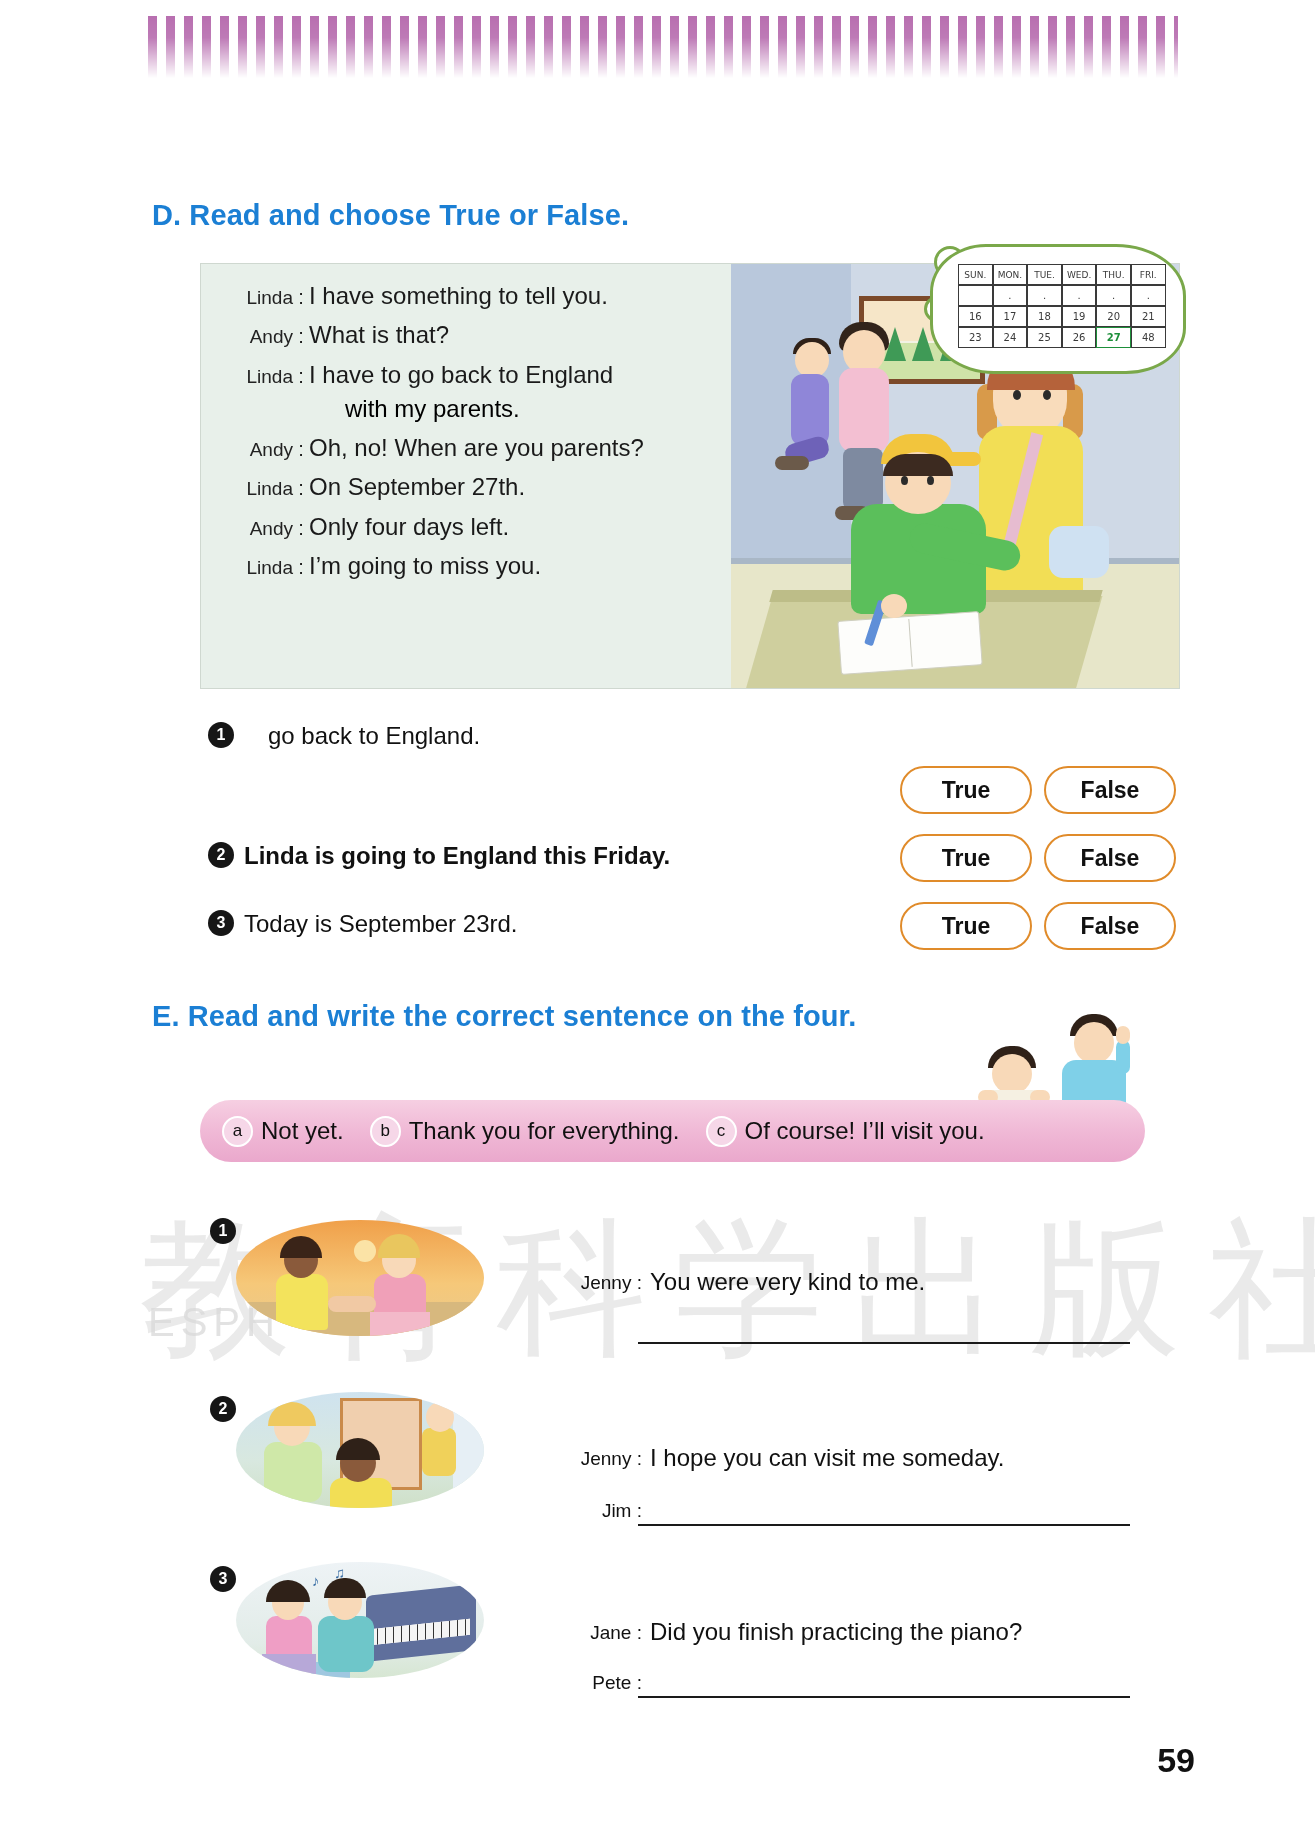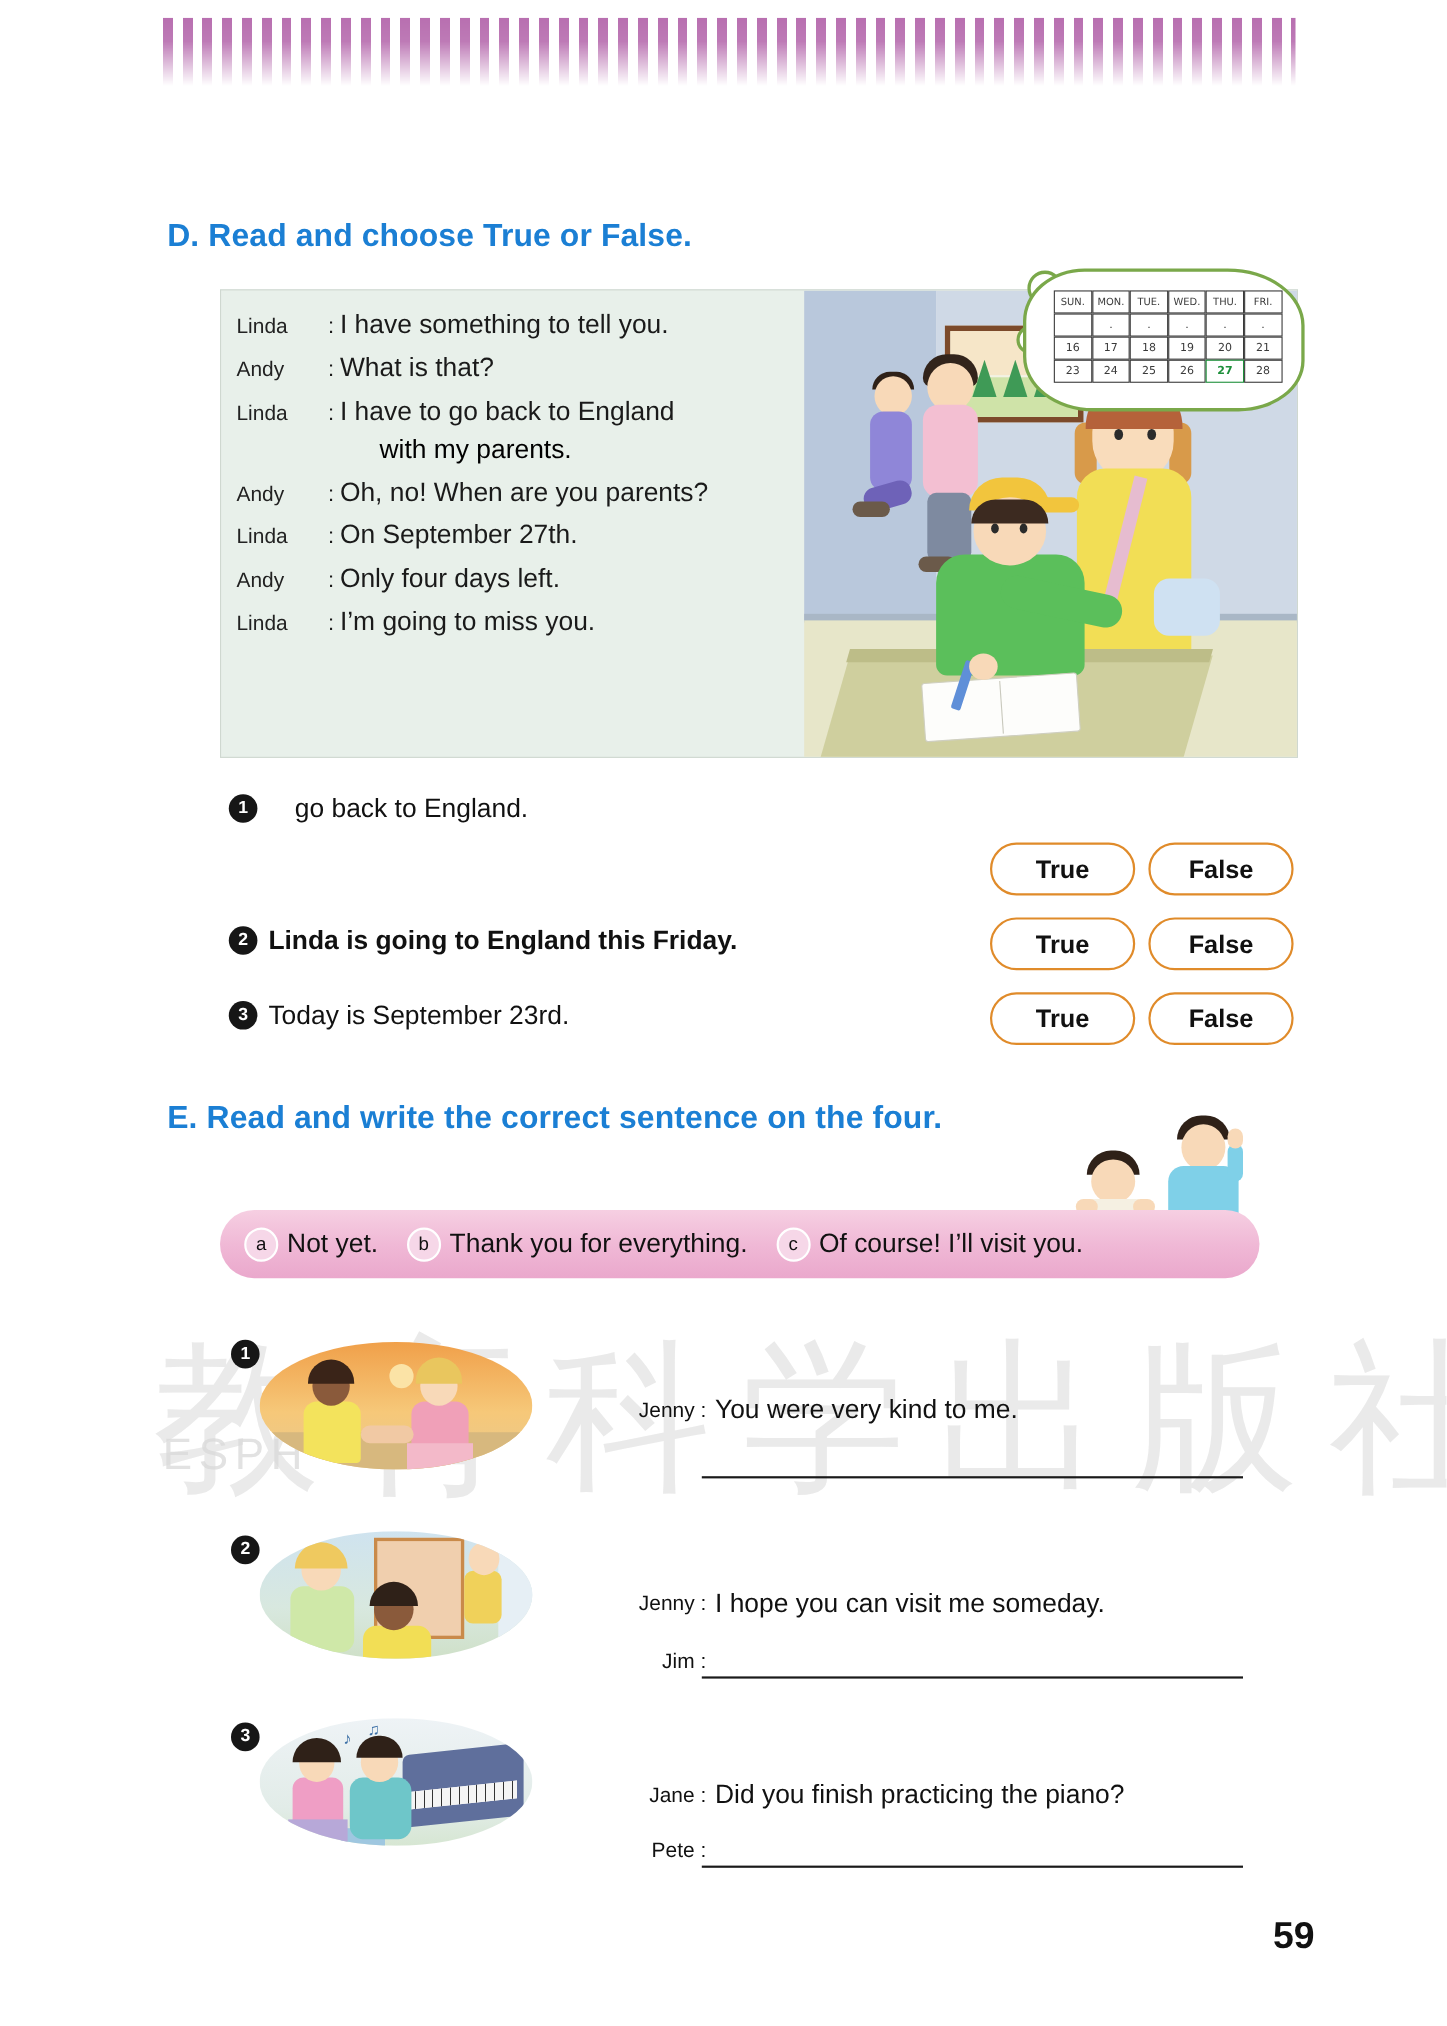--- a/index.html
+++ b/index.html
@@ -62,20 +62,21 @@
   }
   .d-line {
     display: flex;
     align-items: baseline;
     margin-bottom: 11px;
     font-size: 24px;
     color: #1a1a1a;
   }
   .d-speaker {
     width: 78px;
+    text-align: right;
     font-size: 19px;
     color: #222;
     flex: none;
   }
   .d-colon {
     width: 16px;
     text-align: center;
     font-size: 20px;
     flex: none;
   }
@@ -584,21 +585,21 @@
       <div class="cal-cell">19</div>
       <div class="cal-cell">20</div>
       <div class="cal-cell">21</div>
     </div>
     <div class="cal-row">
       <div class="cal-cell">23</div>
       <div class="cal-cell">24</div>
       <div class="cal-cell">25</div>
       <div class="cal-cell">26</div>
       <div class="cal-cell marked">27</div>
-      <div class="cal-cell">28</div>
+      <div class="cal-cell">48</div>
     </div>
   </div>
 </div>
 
 <div class="bullet-num" style="left:208px; top:722px;">1</div>
 <div class="tf-item" style="left:244px; top:720px; width:520px;">
   <div style="padding-left:24px">go back to England.</div>
 </div>
 <div class="tf-pair" style="left:900px; top:766px;">
   <div class="tf-btn">True</div>

